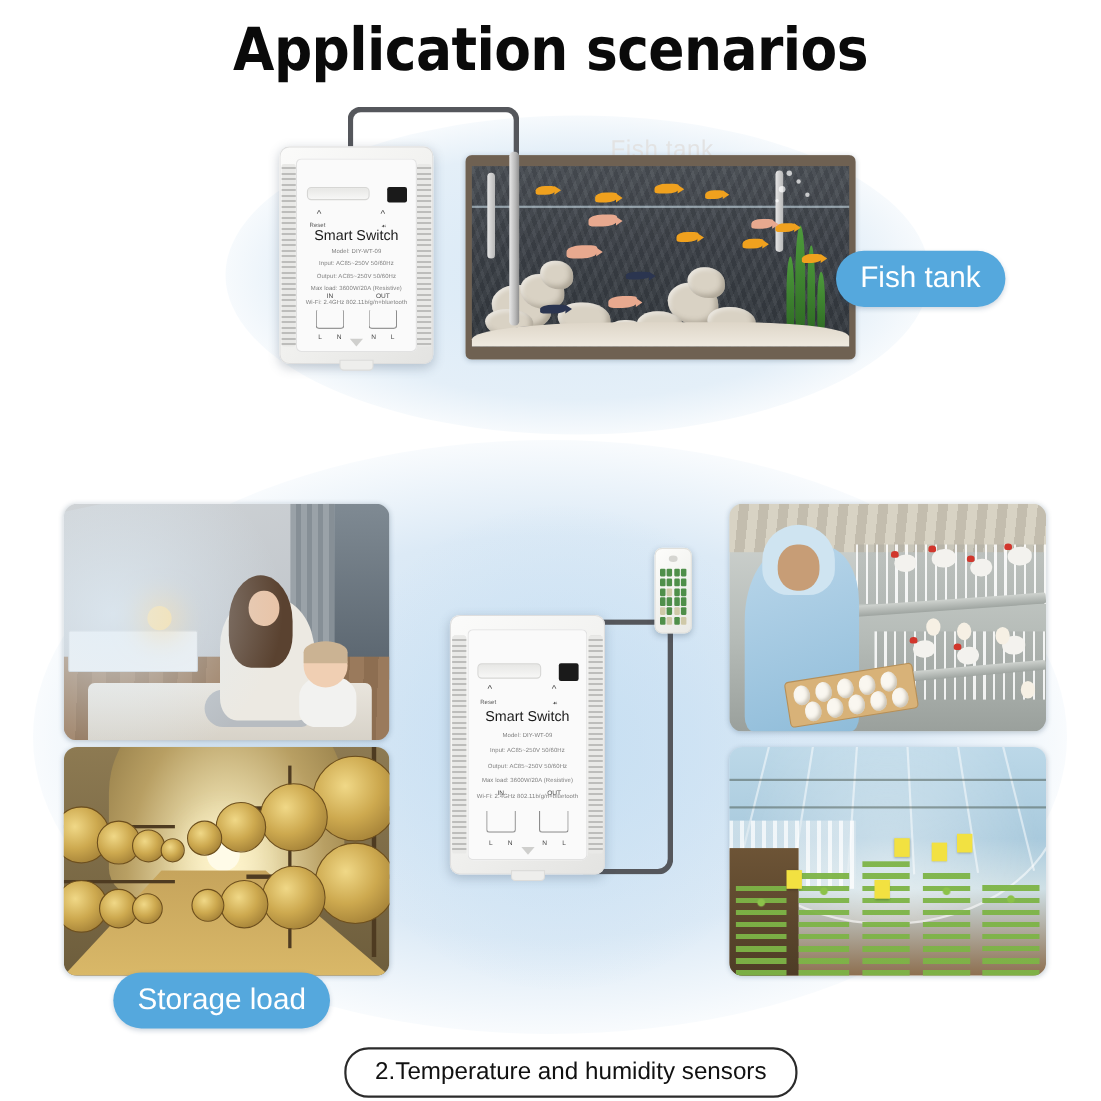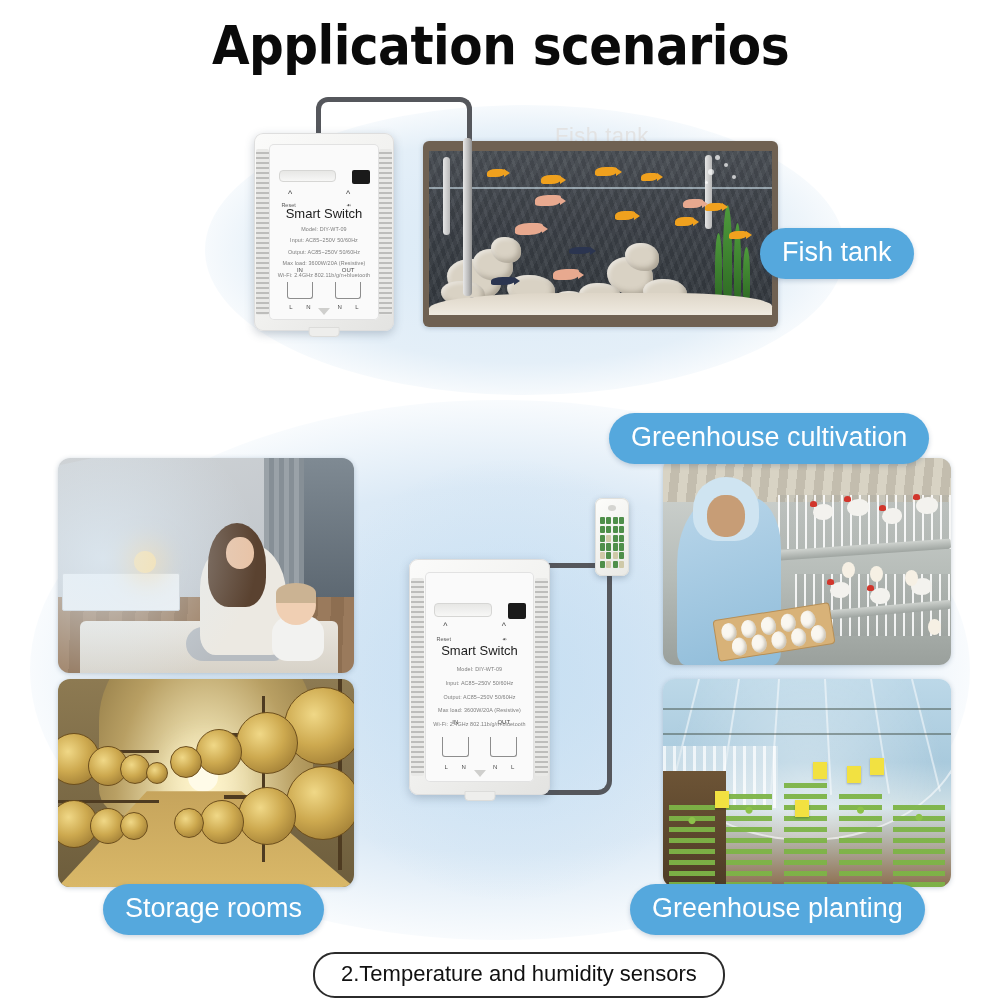--- a/index.html
+++ b/index.html
@@ -624,19 +624,17 @@
             <span>N</span>
             <span>L</span>
           </div>
         </div>
       </div>
     </div>
     <div class="dev-arrow" style="bottom:18px;"></div>
     <div class="dev-tab" style="bottom:-6px;"></div>
   </div>
 
-  <div class="badge" style="left:609px;top:413px;">Greenhouse cultivation</div>
-  <div class="badge" style="left:103px;top:884px;">Storage rooms</div>
-  <div class="badge" style="left:630px;top:884px;">Greenhouse planting</div>
+  <div class="badge" style="left:103px;top:884px;">Storage load</div>
 
   <div class="caption" style="left:313px;top:952px;">2.Temperature and humidity sensors</div>
 
 </div>
 
 </body></html>

